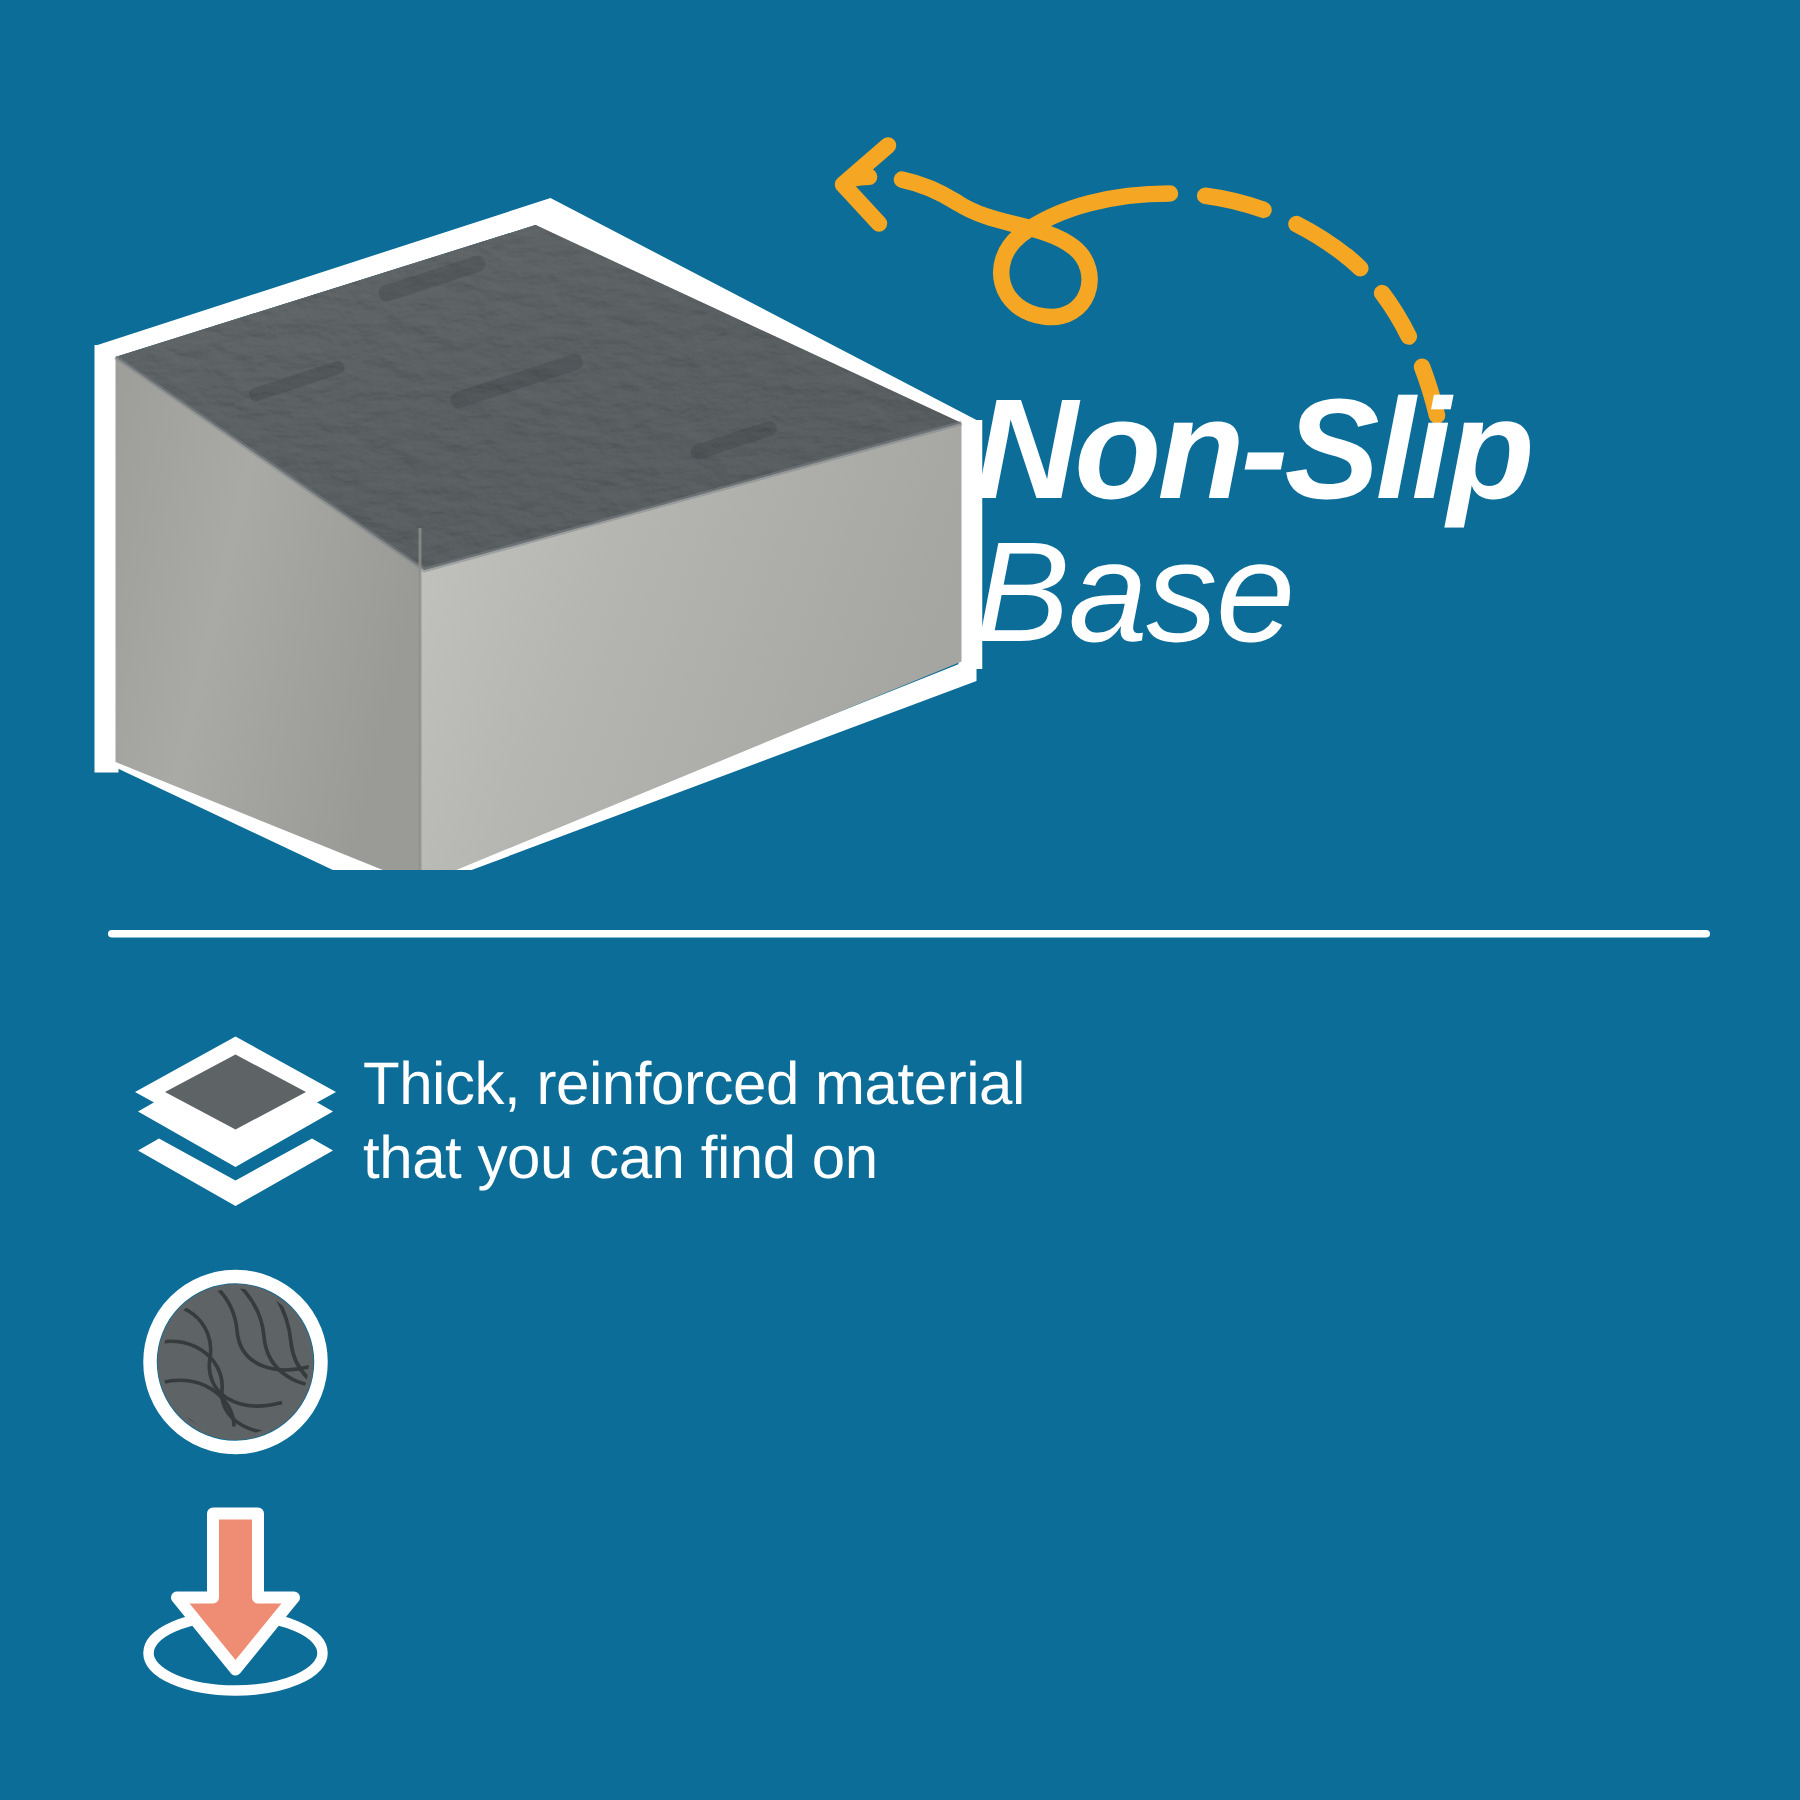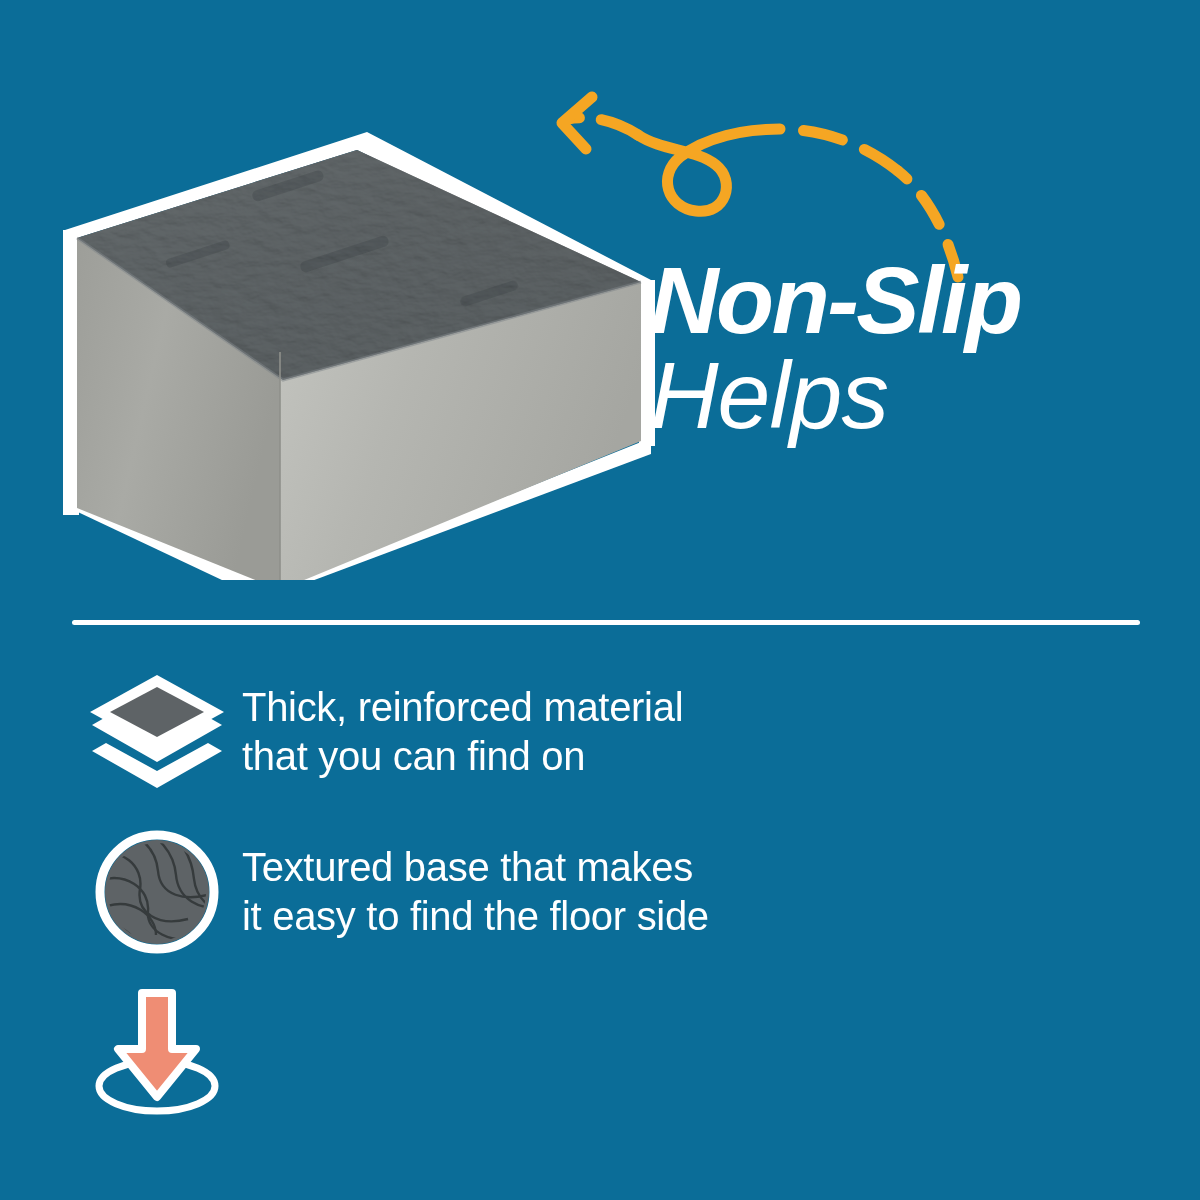--- a/index.html
+++ b/index.html
@@ -39,21 +39,21 @@
   }
 
   
   #divider {
     position:absolute; left:72px; top:620px; width:1068px; height:5px;
     background:#ffffff; border-radius:3px;
   }
 
   
   #features {
-    position:absolute; left:72px; top:652px; width:1070px; height:500px;
+    position:absolute; left:72px; top:668px; width:1070px; height:500px;
   }
   .feature-row {
     display:flex; align-items:center; height:160px;
   }
   .feature-icon {
     width:170px; flex:0 0 170px; display:flex;
     align-items:center; justify-content:center;
   }
   .feature-icon svg { display:block; }
   .feature-text {
@@ -136,21 +136,21 @@
 
         <path d="M108,50 C86,36 62,30 38,34" stroke-dasharray="40 22"></path>
 
         <path d="M62,12 L32,38 L56,64"></path>
       </g>
     </svg>
   </div>
 
   <h1 id="headline">
     <span class="line-1">Non-Slip</span>
-    <span class="line-2">Helps</span>
+    <span class="line-2">Base</span>
   </h1>
 </div>
 
 <div id="divider"></div>
 
 <div id="features">
 
   <div class="feature-row">
     <div class="feature-icon">
       <svg width="150" height="130" viewBox="0 0 150 130" xmlns="http://www.w3.org/2000/svg">
@@ -182,24 +182,20 @@
           <path d="M12,80 C40,70 64,88 64,108"></path>
           <path d="M22,6 C46,2 64,22 66,44 C68,68 92,76 122,66"></path>
           <path d="M44,2 C66,6 82,26 84,48 C86,72 108,84 130,80"></path>
           <path d="M70,0 C88,10 100,30 102,52 C104,72 120,84 132,86"></path>
           <path d="M0,100 C22,92 42,104 48,124"></path>
           <path d="M96,4 C108,18 116,36 118,56"></path>
           <path d="M28,118 C52,110 72,120 82,130"></path>
         </g>
       </svg>
     </div>
-    <div class="feature-text">
-      <span class="txt-line">Textured base that makes</span>
-      <span class="txt-line">it easy to find the floor side</span>
-    </div>
   </div>
 
   <div class="feature-row">
     <div class="feature-icon">
       <svg width="150" height="130" viewBox="0 0 150 130" xmlns="http://www.w3.org/2000/svg">
         <ellipse cx="75" cy="99" rx="58" ry="25" fill="none" stroke="#ffffff" stroke-width="7"></ellipse>
         <path d="M60,6 L90,6 L90,62 L114,62 L75,110 L36,62 L60,62 Z" fill="#ef8d74" stroke="#ffffff" stroke-width="8" stroke-linejoin="round"></path>
       </svg>
     </div>
   </div>

